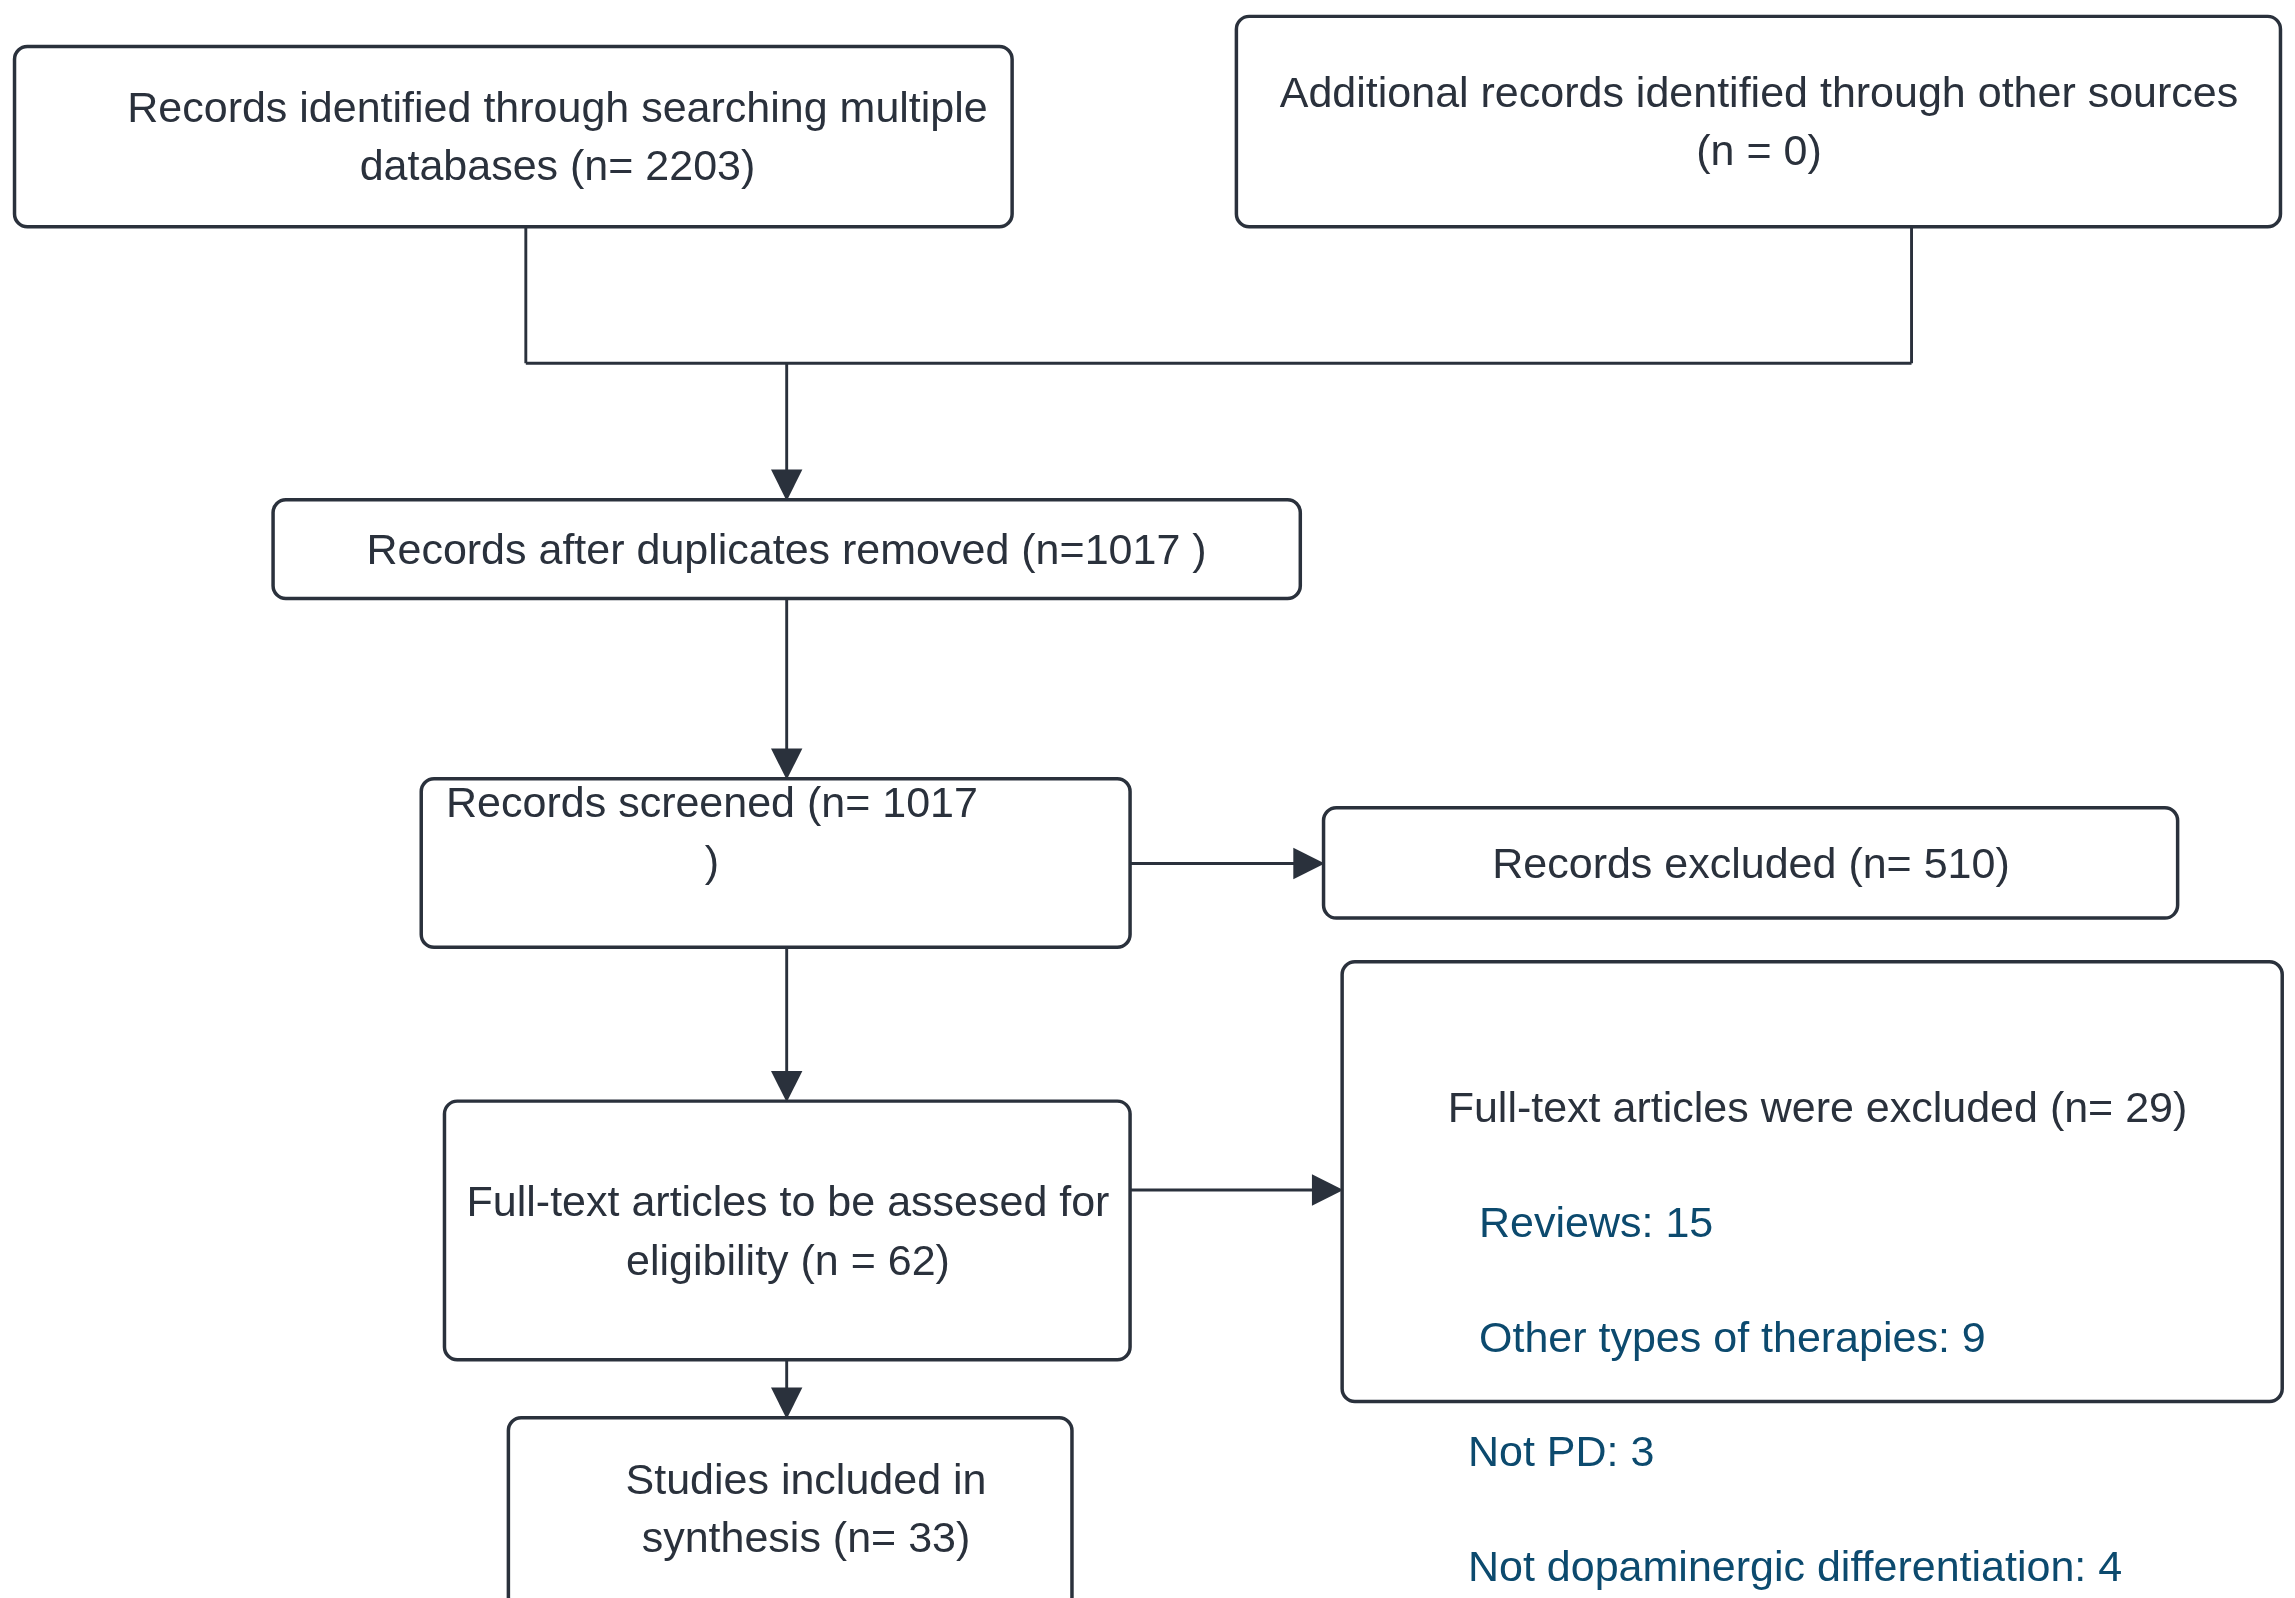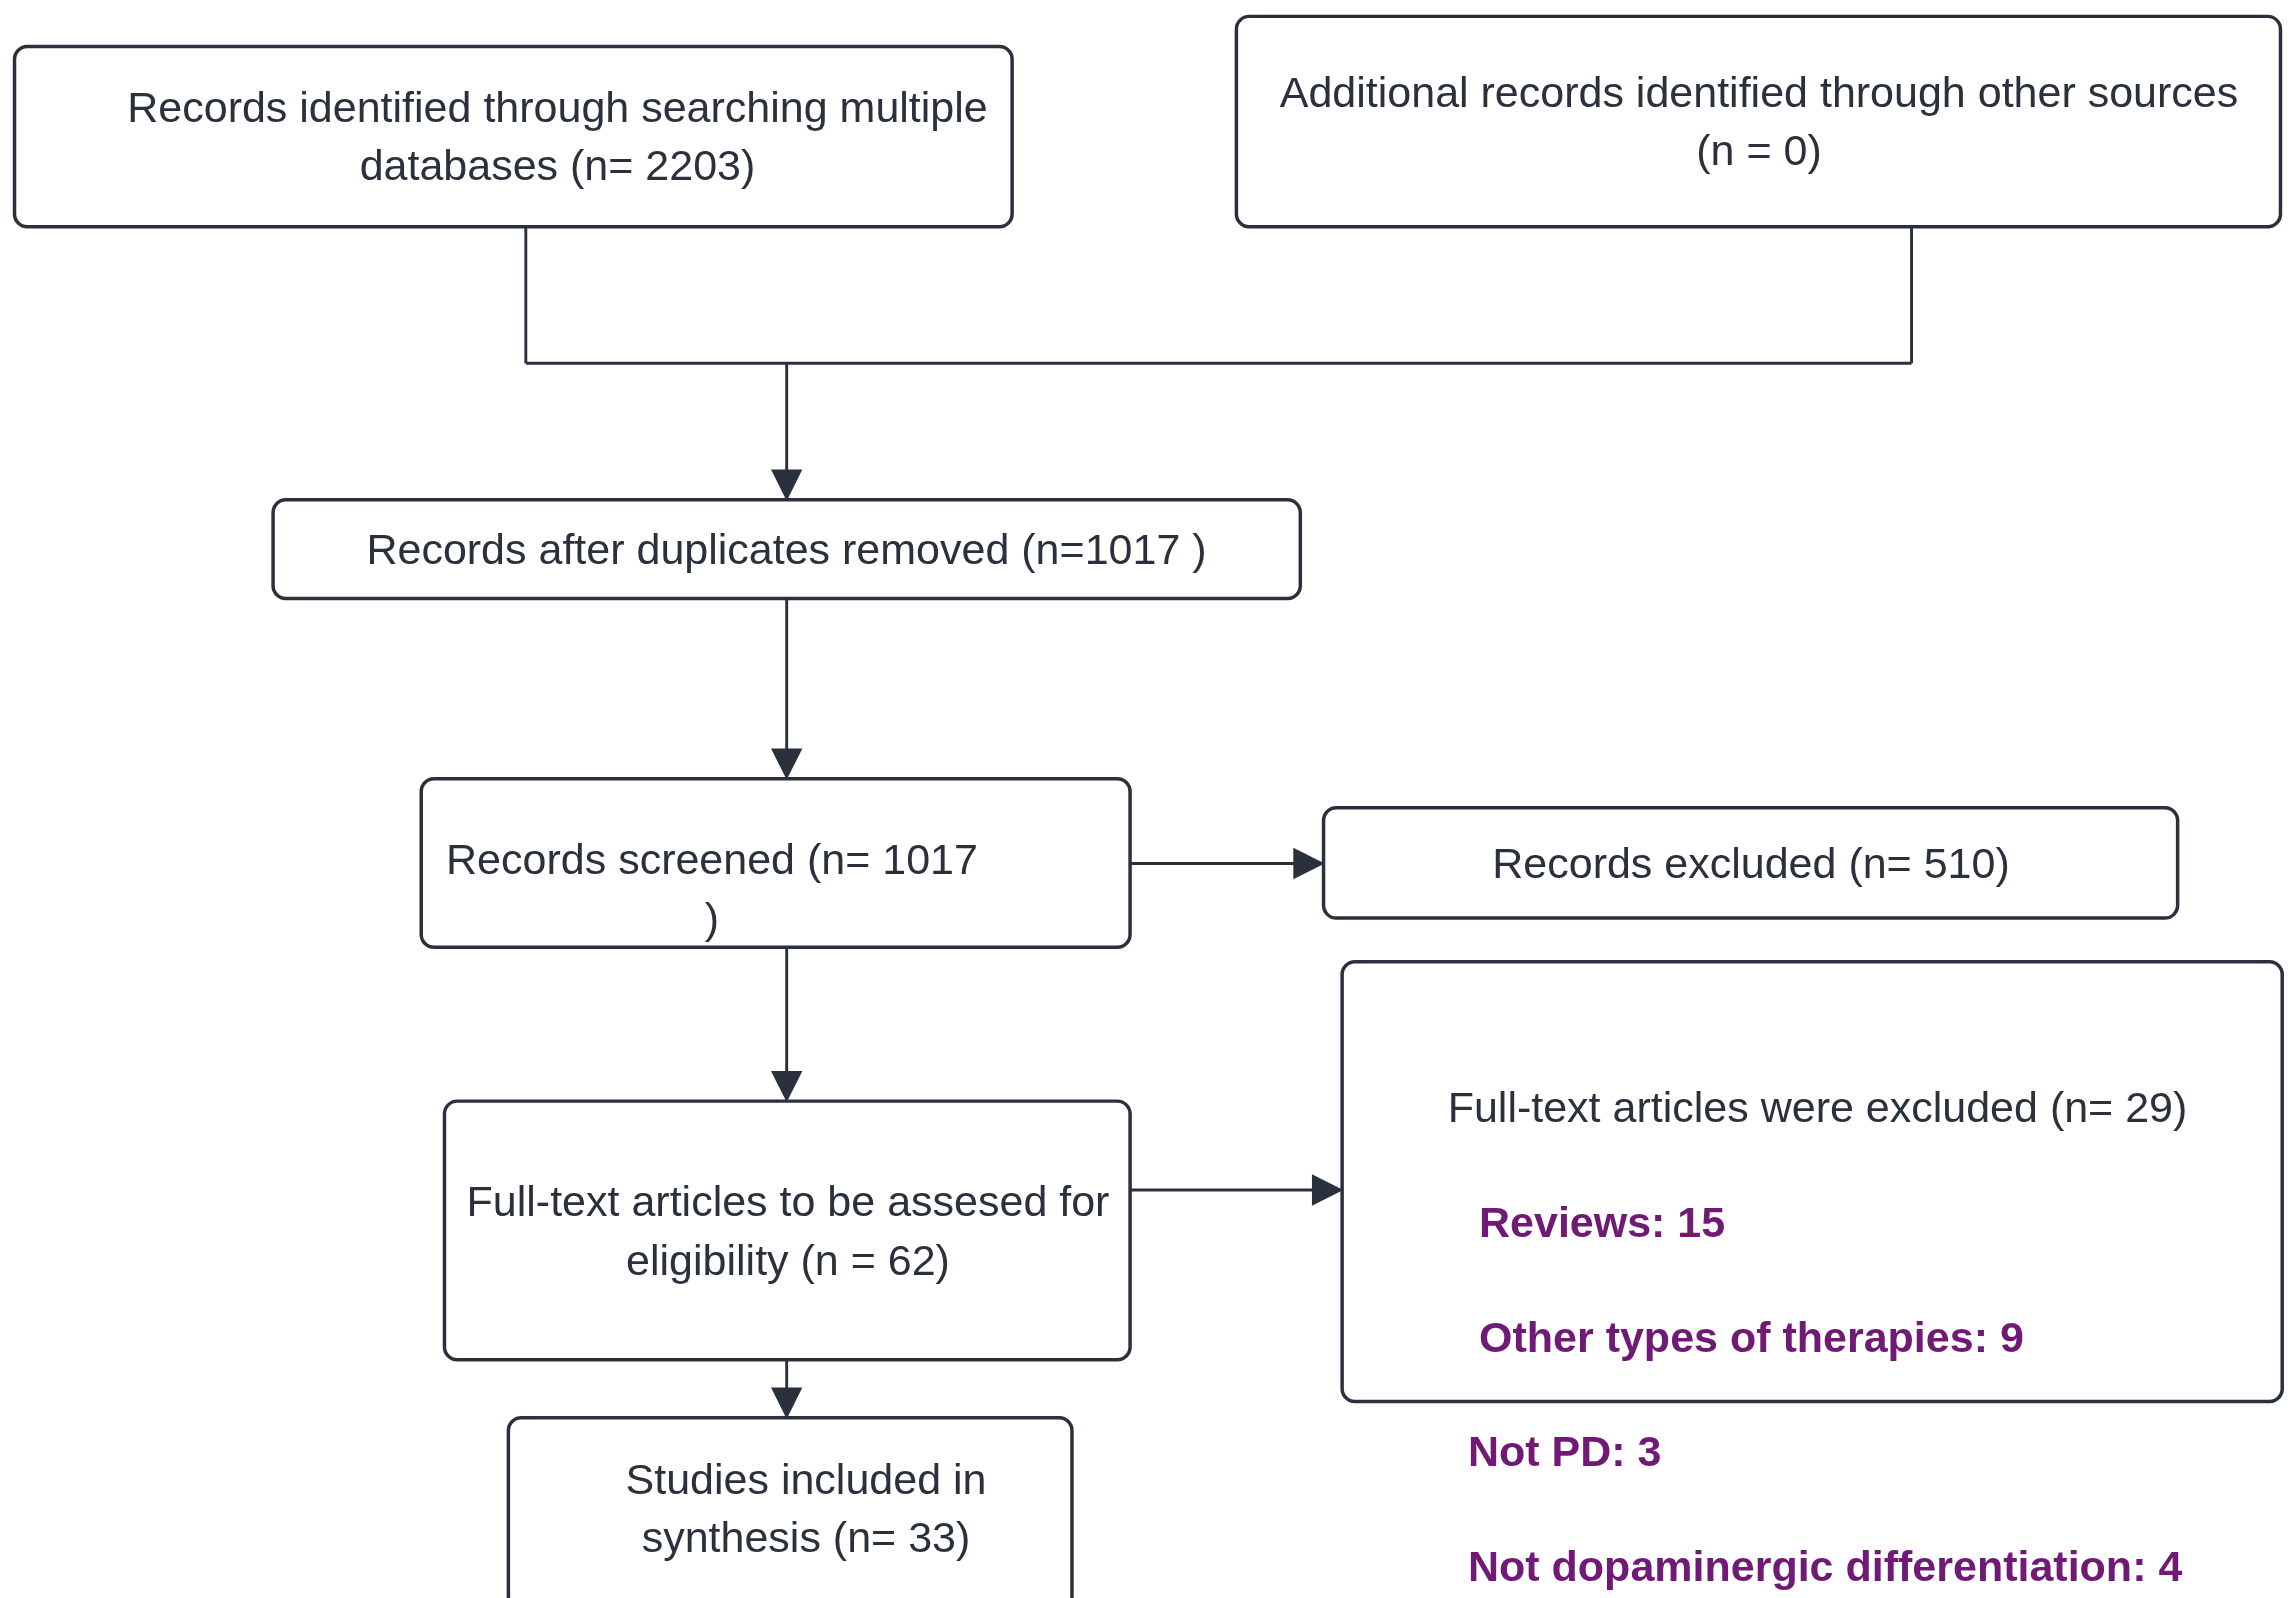--- a/index.html
+++ b/index.html
@@ -56,21 +56,21 @@
     white-space: pre-line;
   }
   .node-text.left-align {
     justify-content: flex-start;
     text-align: left;
   }
   
   #t-identified  { left: 14.5px;   top: 46px;   width: 1086px; height: 180px; padding: 6px 27px; }
   #t-additional  { left: 1237px; top: 16.3px;   width: 1044px; height: 210px; padding: 0 34px; }
   #t-duplicates  { left: 273px;  top: 500px;  width: 1027px; height: 99px; padding: 0 23px; }
-  #t-screened    { left: 421px;  top: 804px; width: 582px; height: 169px; padding: 0 20px; }
+  #t-screened    { left: 421px;  top: 747px; width: 582px; height: 169px; padding: 0 20px; }
   #t-excluded    { left: 1324px; top: 808px; width: 854px; height: 110px; padding: 0 20px; }
   #t-fulltext    { left: 445px;  top: 1101px; width: 686px; height: 259px; padding: 0 17.4px; }
   #t-studies     { left: 508px;  top: 1418px; width: 564px;  height: 180px; padding: 0 35px; margin-left: 16px; }
 
   
   #t-reasons {
     left: 1342px;
     top: 962px;
     width: 940px;
     height: 440px;
@@ -85,23 +85,22 @@
   }
   #t-reasons .reason-head {
     font-size: 43px;
     line-height: 1.32;
     color: #2a313c;
     text-align: center;
   }
   #t-reasons .reason-item {
     font-size: 43px;
     line-height: 1.32;
-    color: #701a75;
+    color: #0c4a6e;
     text-align: left;
-    font-weight: bold;
   }
   #t-reasons .reason-item.indent-lg { padding-left: 103px; }
   #t-reasons .reason-item.indent-md { padding-left: 103px; }
   #t-reasons .reason-item.indent-sm { padding-left: 92px; }
 </style>
 </head>
 <body>
 
 <div id="diagram">
 

